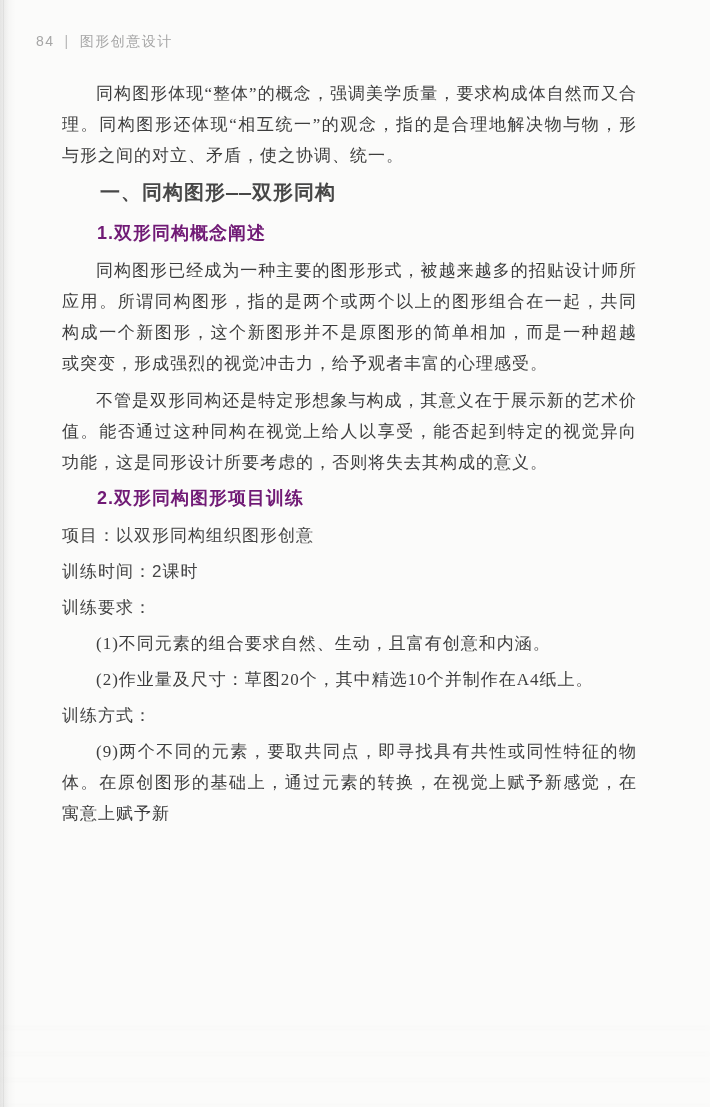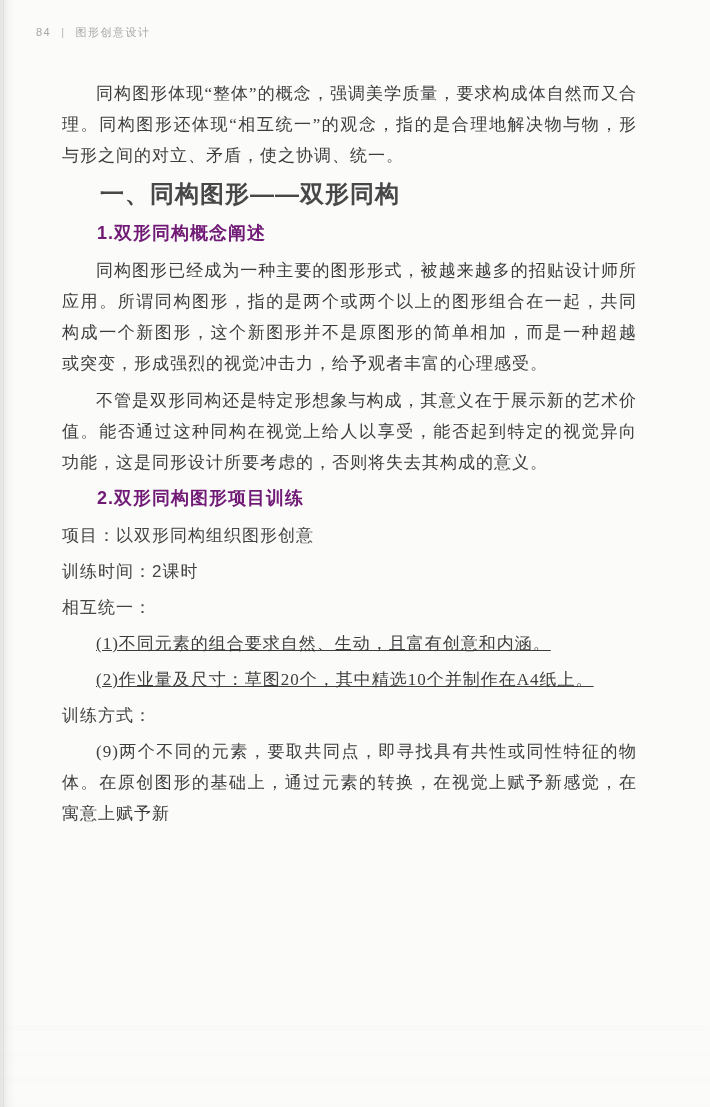--- a/index.html
+++ b/index.html
@@ -28,23 +28,23 @@
   .edge-line {
     position: absolute;
     left: 3px; top: 0; bottom: 0;
     width: 1px;
     background: rgba(0,0,0,0.05);
     pointer-events: none;
   }
   .running-head {
     position: absolute;
     left: 36px;
-    top: 25px;
+    top: 33px;
     font-family: "Liberation Sans", sans-serif;
-    font-size: 11px;
+    font-size: 14px;
     color: #a6a6a6;
     letter-spacing: 1.5px;
     white-space: nowrap;
   }
   .running-head .sep {
     margin: 0 10px;
     color: #b5b5b5;
   }
   .content {
     position: absolute;
@@ -58,22 +58,22 @@
   }
   .para {
     font-size: 17px;
     line-height: 31px;
     letter-spacing: 1px;
     text-align: justify;
     text-indent: 2em;
     margin: 0 17px 6px 0;
   }
   .h1 {
-    font-family: Liberation Sans, sans-serif;
-    font-size: 24px;
+    font-family: Liberation Mono, monospace;
+    font-size: 20px;
     line-height: 30px;
     font-weight: 600;
     color: #474747;
     letter-spacing: 1px;
     margin: 8px 0 10px 38px;
   }
   .h2 {
     font-family: "Liberation Sans", sans-serif;
     font-size: 18px;
     line-height: 28px;
@@ -91,21 +91,20 @@
     letter-spacing: 1px;
     margin: 0 0 5px 0;
   }
   .item {
     font-size: 17px;
     line-height: 31px;
     letter-spacing: 1px;
     text-indent: 2em;
     text-align: justify;
     margin: 0 0 5px 0;
-    text-decoration: underline;
   }
   .ghosting {
     position: absolute;
     left: 0; right: 0;
     bottom: 0;
     height: 80px;
     opacity: 0.05;
     pointer-events: none;
     background:
       repeating-linear-gradient(180deg,
@@ -127,21 +126,21 @@
 
   <main class="content" id="content">
       <div class="para">同构图形体现“整体”的概念，强调美学质量，要求构成体自然而又合理。同构图形还体现“相互统一”的观念，指的是合理地解决物与物，形与形之间的对立、矛盾，使之协调、统一。</div>
       <div class="h1">一、同构图形——双形同构</div>
       <div class="h2">1.双形同构概念阐述</div>
       <div class="para">同构图形已经成为一种主要的图形形式，被越来越多的招贴设计师所应用。所谓同构图形，指的是两个或两个以上的图形组合在一起，共同构成一个新图形，这个新图形并不是原图形的简单相加，而是一种超越或突变，形成强烈的视觉冲击力，给予观者丰富的心理感受。</div>
       <div class="para">不管是双形同构还是特定形想象与构成，其意义在于展示新的艺术价值。能否通过这种同构在视觉上给人以享受，能否起到特定的视觉异向功能，这是同形设计所要考虑的，否则将失去其构成的意义。</div>
       <div class="h2">2.双形同构图形项目训练</div>
       <div class="label">项目：以双形同构组织图形创意</div>
       <div class="label">训练时间：2课时</div>
-      <div class="label">相互统一：</div>
+      <div class="label">训练要求：</div>
       <div class="item">(1)不同元素的组合要求自然、生动，且富有创意和内涵。</div>
       <div class="item">(2)作业量及尺寸：草图20个，其中精选10个并制作在A4纸上。</div>
       <div class="label">训练方式：</div>
       <div class="para">(9)两个不同的元素，要取共同点，即寻找具有共性或同性特征的物体。在原创图形的基础上，通过元素的转换，在视觉上赋予新感觉，在寓意上赋予新</div>
     </main>
 
   <div class="ghosting"></div>
 </div>
 
 </body></html>

